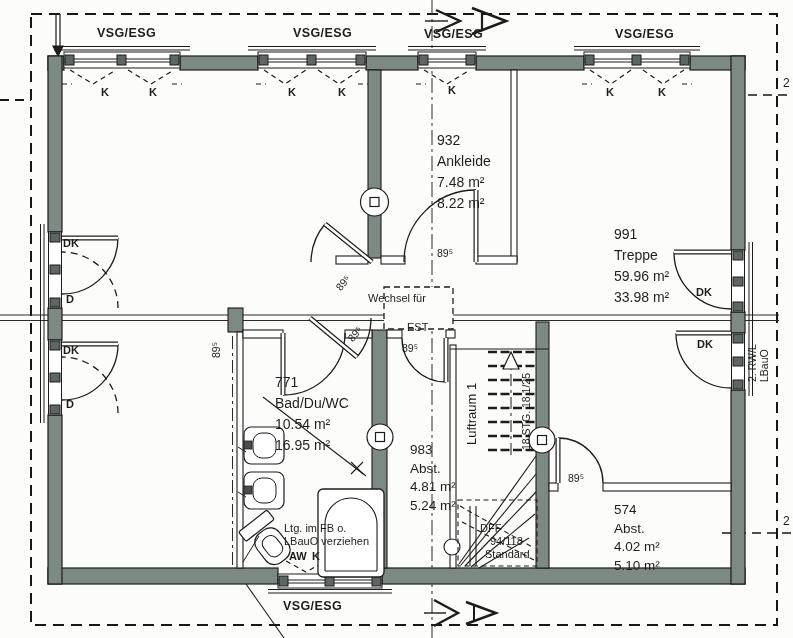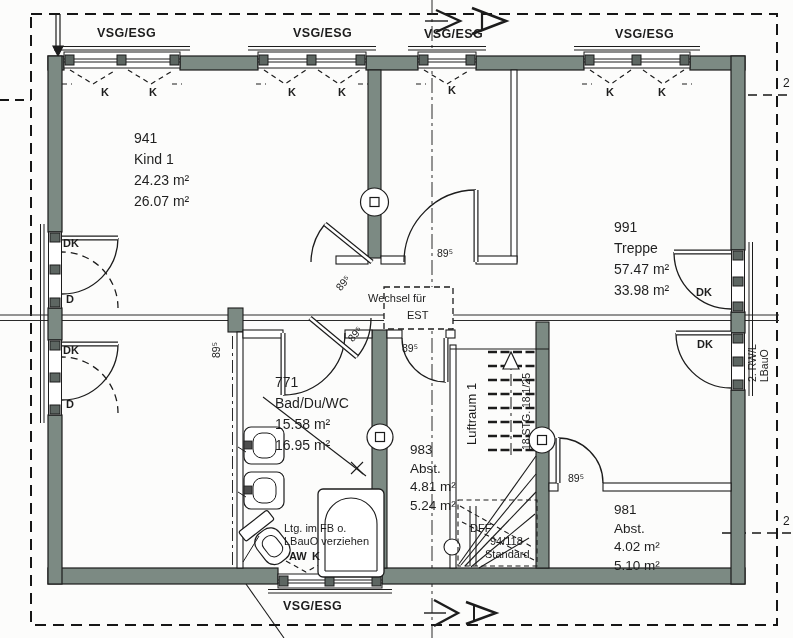--- a/index.html
+++ b/index.html
@@ -291,46 +291,46 @@
     <line x1="482" y1="12" x2="482" y2="30" stroke-width="2.2"></line>
   </g>
   <g stroke="#1c1c1c" fill="none">
     <path d="M434,600 L458,613 L434,626" stroke-width="2.4"></path>
     <line x1="424" y1="613" x2="446" y2="613" stroke-width="1.4"></line>
     <path d="M466,602 L496,613 L466,624" stroke-width="2.4"></path>
     <line x1="474" y1="606" x2="474" y2="621" stroke-width="2"></line>
   </g>
 </svg>
 
-<div class="room" style="left:134px;top:128px">
-  <div>941</div>
-  <div>Kind 1</div>
-  <div>24.23 m²</div>
-  <div>26.07 m²</div>
-</div>
-<div class="room" style="left:614px;top:217px">
+<div class="room" style="left:437px;top:130px">
+  <div>932</div>
+  <div>Ankleide</div>
+  <div>7.48 m²</div>
+  <div>8.22 m²</div>
+</div>
+<div class="room" style="left:614px;top:224px">
   <div>991</div>
   <div>Treppe</div>
-  <div>57.47 m²</div>
+  <div>59.96 m²</div>
   <div>33.98 m²</div>
 </div>
 <div class="room" style="left:275px;top:372px">
   <div>771</div>
   <div>Bad/Du/WC</div>
-  <div>15.58 m²</div>
+  <div>10.54 m²</div>
   <div>16.95 m²</div>
 </div>
 <div class="room compact" style="left:410px;top:441px">
   <div>983</div>
   <div>Abst.</div>
   <div>4.81 m²</div>
   <div>5.24 m²</div>
 </div>
 <div class="room compact" style="left:614px;top:501px">
-  <div>981</div>
+  <div>574</div>
   <div>Abst.</div>
   <div>4.02 m²</div>
   <div>5.10 m²</div>
 </div>
 
 <div class="lbl" style="left:97px;top:26px">VSG/ESG</div>
 <div class="lbl" style="left:293px;top:26px">VSG/ESG</div>
 <div class="lbl" style="left:424px;top:27px">VSG/ESG</div>
 <div class="lbl" style="left:615px;top:27px">VSG/ESG</div>
 <div class="lbl" style="left:283px;top:599px">VSG/ESG</div>
@@ -353,30 +353,30 @@
 <div class="sym" style="left:697px;top:338px">DK</div>
 
 <div class="tiny" style="left:437px;top:247px">89⁵</div>
 <div class="tiny rot r50" style="left:333px;top:285px">89⁵</div>
 <div class="tiny rot r50" style="left:345px;top:336px">89⁵</div>
 <div class="tiny" style="left:402px;top:342px">89⁵</div>
 <div class="tiny rot r90" style="left:210px;top:358px">89⁵</div>
 <div class="tiny" style="left:568px;top:472px">89⁵</div>
 
 <div class="note" style="left:368px;top:292px">Wechsel für</div>
-<div class="note" style="left:407px;top:309px">EST</div>
+<div class="note" style="left:407px;top:321px">EST</div>
 
 <div class="note rot r90" style="left:464px;top:445px;font-size:13px">Luftraum 1</div>
 <div class="tiny rot r90" style="left:520px;top:450px">18 STG. 18.1/25</div>
 <div class="tiny rot r90" style="left:746px;top:382px;line-height:12px">
   <div>2. RW/L</div>
   <div>LBauO</div>
 </div>
 
-<div class="note" style="left:470px;top:522px">DFF</div>
+<div class="note" style="left:480px;top:522px">DFF</div>
 <div class="note" style="left:490px;top:535px">94/118</div>
 <div class="note" style="left:485px;top:548px">Standard</div>
 
 <div class="note" style="left:284px;top:522px">Ltg. im FB o.</div>
 <div class="note" style="left:284px;top:535px">LBauO verziehen</div>
 
 <div class="note" style="left:783px;top:76px;font-size:12px">2</div>
 <div class="note" style="left:783px;top:514px;font-size:12px">2</div>
 
 </div>

